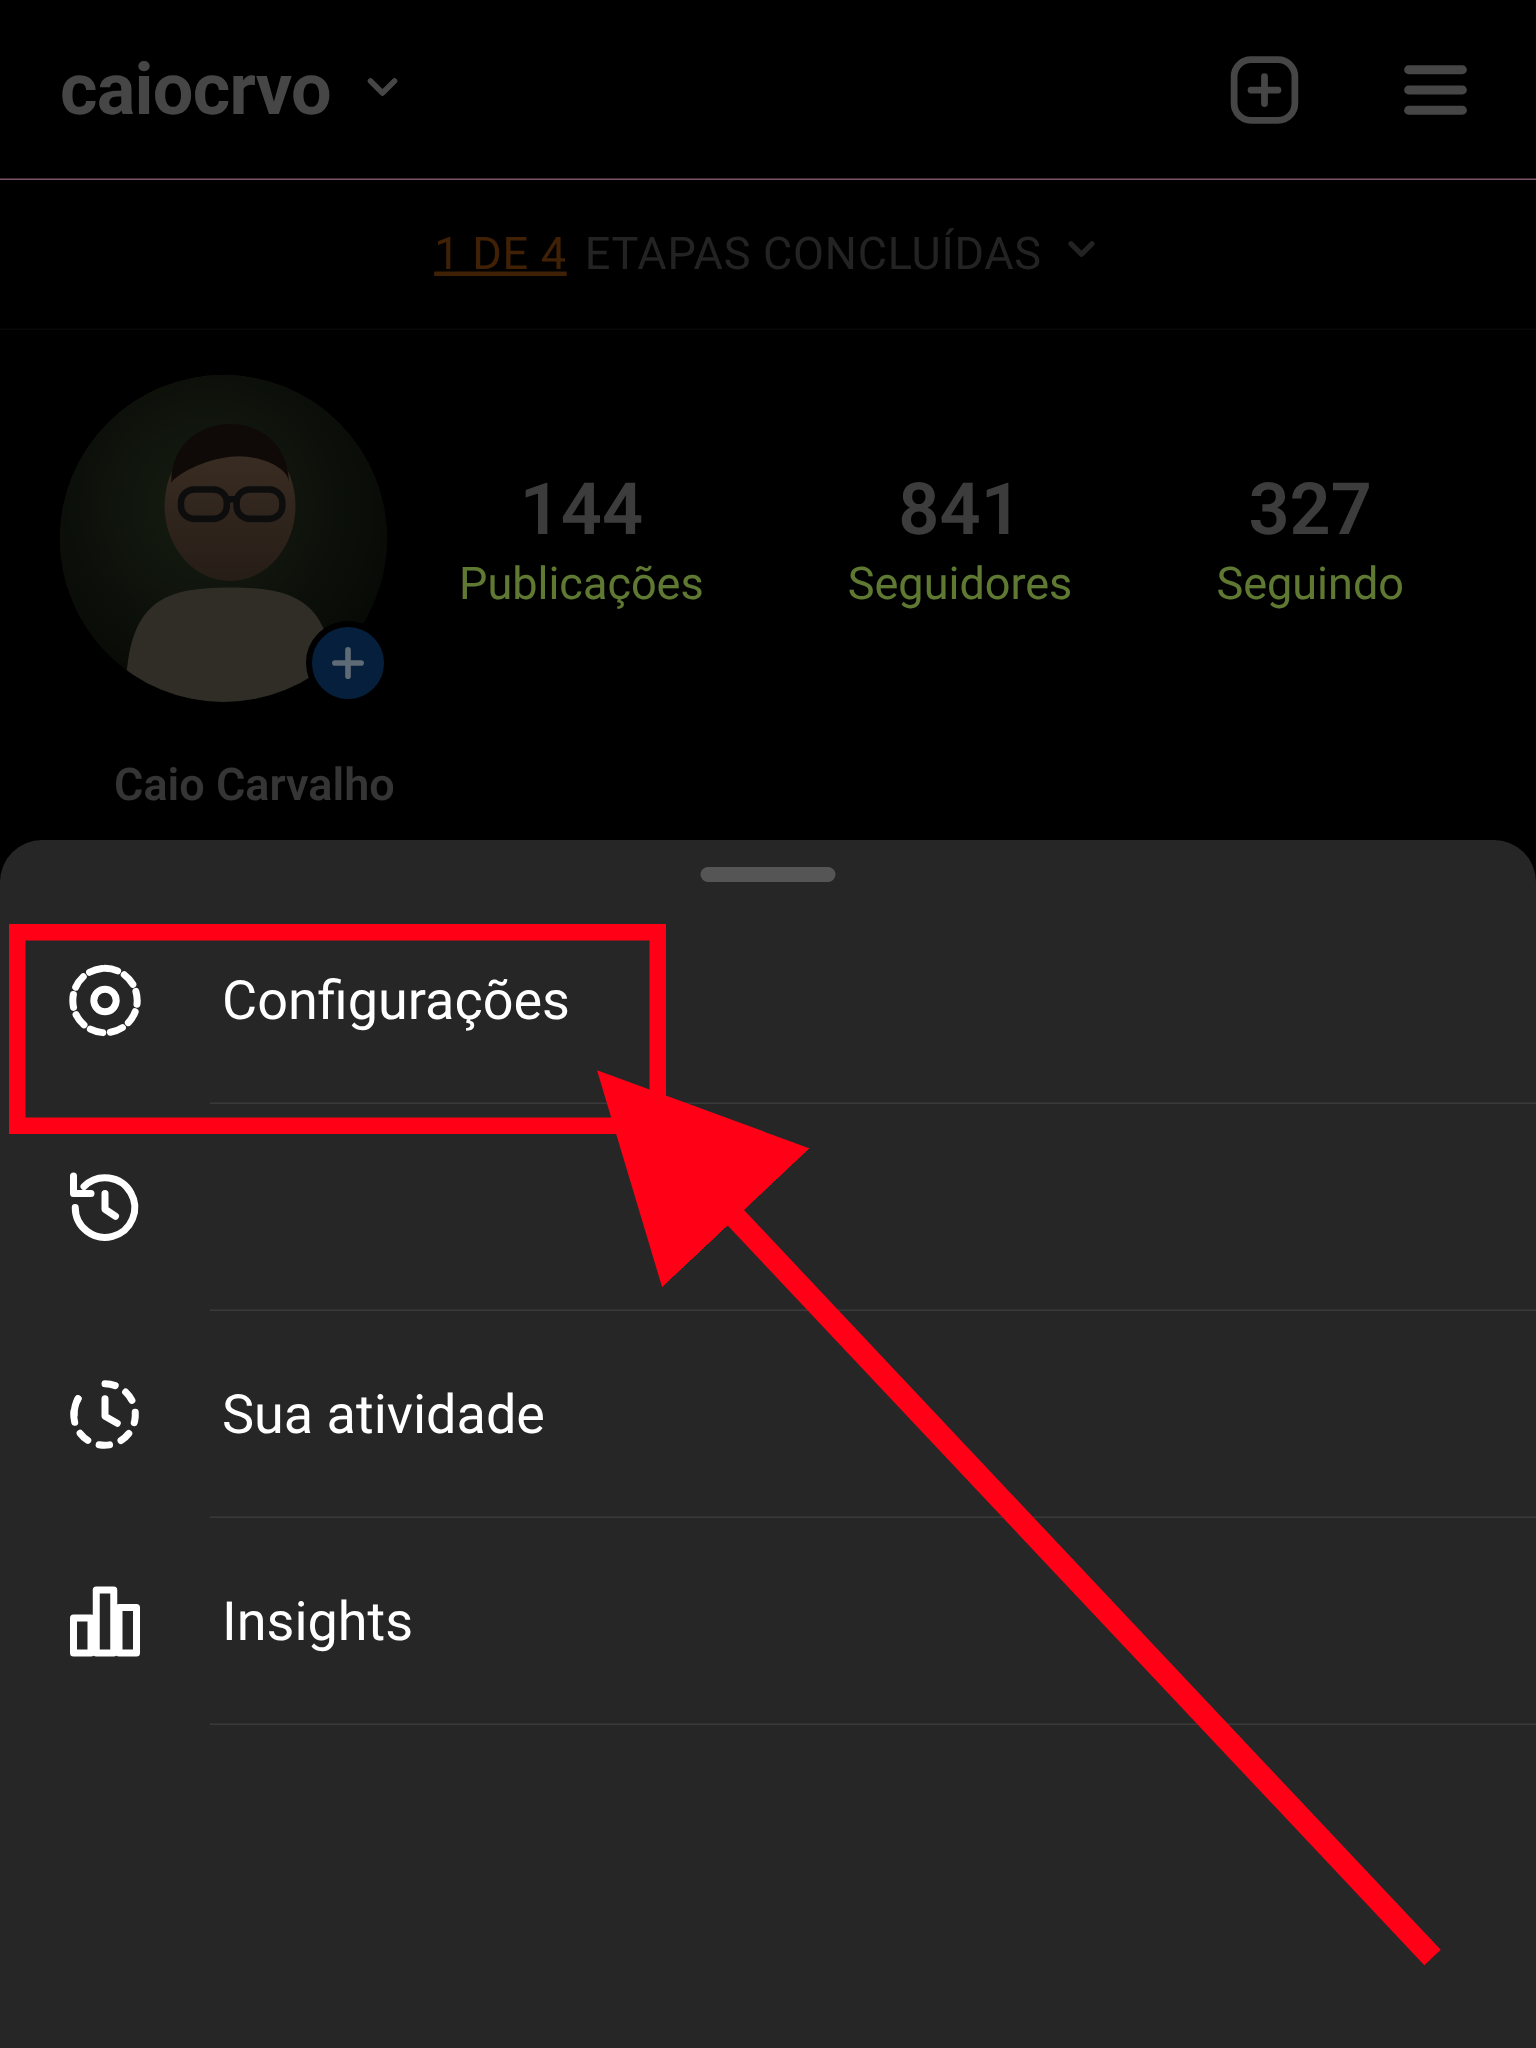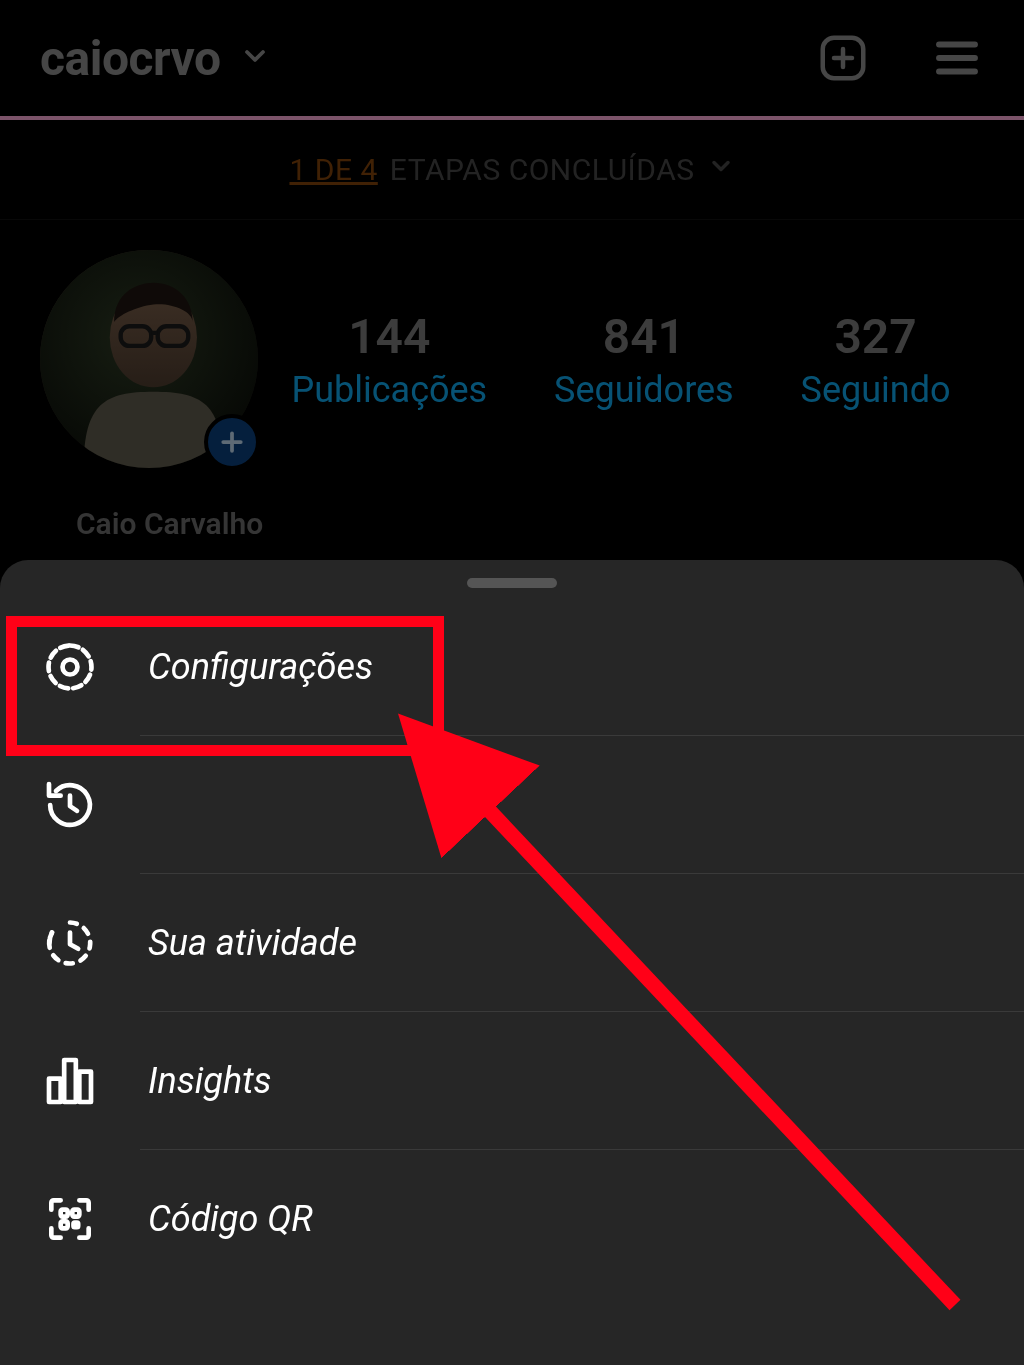--- a/index.html
+++ b/index.html
@@ -11,21 +11,21 @@
   .dim-layer { position: absolute; inset: 0; background: rgba(0,0,0,0.5); z-index: 5; pointer-events:none;}
 
   
   .header {
     position: relative;
     height: 120px;
     padding: 0 40px;
     display: flex;
     align-items: center;
     justify-content: space-between;
-    border-bottom: 4px solid #f9a8d4;
+    border-bottom: 1px solid #f9a8d4;
   }
   .username-wrap { display: flex; align-items: center; gap: 18px; }
   .username { font-size: 48px; font-weight: 700; color: #8c8c8c; letter-spacing: -0.5px;}
   .chev { color: #8c8c8c; }
   .header-actions { display: flex; align-items: center; gap: 60px; }
   .icon-btn { color: #8c8c8c; display:flex; align-items:center; justify-content:center;}
 
   
   .progress-banner {
     height: 100px;
@@ -57,34 +57,33 @@
     position: absolute; right: -2px; bottom: -2px;
     width: 56px; height: 56px; border-radius: 50%;
     background: #0b3f7a;
     border: 4px solid #000;
     display:flex; align-items:center; justify-content:center;
     color:#bcd4ea;
   }
   .stats { flex:1; display:flex; justify-content:space-around; color:#6a6a6a; }
   .stat { text-align:center; }
   .stat-num { font-size: 48px; font-weight:600; color:#787878;}
-  .stat-label { font-size: 36px; color:#0ea5e9; margin-top:4px;}
+  .stat-label { font-size: 30px; color:#bef264; margin-top:4px;}
   .display-name { margin-top: 38px; font-size: 30px; font-weight:600; color:#6a6a6a;margin-left:36px;}
 
   
   .sheet {
     position: absolute;
     left: 0; right: 0; bottom: 0;
     top: 560px;
     background: #262626;
     border-top-left-radius: 28px;
     border-top-right-radius: 28px;
     z-index: 10;
     overflow: hidden;
-    font-style: italic;
   }
   .sheet-handle {
     width: 90px; height: 10px; border-radius: 5px;
     background: #555;
     margin: 18px auto 10px auto;
   }
   .menu { padding: 0 0 0 0; }
   .menu-item {
     display:flex; align-items:center;
     height: 137px;
@@ -249,35 +248,20 @@
         <svg width="56" height="56" viewBox="0 0 24 24" fill="none" stroke="currentColor" stroke-width="2" stroke-linecap="round" stroke-linejoin="round">
           <rect x="3" y="11" width="5" height="10"></rect>
           <rect x="9.5" y="3" width="5" height="18"></rect>
           <rect x="16" y="8" width="5" height="13"></rect>
         </svg>
       </span>
       <span class="mlabel">Insights</span>
     </div>
     <div class="menu-divider"></div>
 
-    <div class="menu-item">
-      <span class="micon">
-        <svg width="56" height="56" viewBox="0 0 24 24" fill="none" stroke="currentColor" stroke-width="2" stroke-linecap="round" stroke-linejoin="round">
-          <path d="M4 8 V5 a1 1 0 0 1 1-1 h3"></path>
-          <path d="M20 8 V5 a1 1 0 0 0 -1-1 h-3"></path>
-          <path d="M4 16 v3 a1 1 0 0 0 1 1 h3"></path>
-          <path d="M20 16 v3 a1 1 0 0 1 -1 1 h-3"></path>
-          <rect x="8" y="8" width="3" height="3" rx="0.8"></rect>
-          <rect x="13" y="8" width="3" height="3" rx="0.8"></rect>
-          <rect x="8" y="13" width="3" height="3" rx="0.8"></rect>
-          <rect x="13.5" y="13.5" width="2" height="2" rx="0.5"></rect>
-        </svg>
-      </span>
-      <span class="mlabel">Código QR</span>
-    </div>
 
   </div>
 </div>
 
 <div class="highlight-box" style="left:6px; top:616px; width:438px; height:140px;"></div>
 
 <svg class="arrow-svg" style="left:0; top:0;" width="1024" height="1365">
   <defs>
     <marker id="arrowhead" markerWidth="9" markerHeight="9" refX="2" refY="4.5" orient="auto">
       <polygon points="0 0, 9 4.5, 0 9" fill="#ff0017"></polygon>

